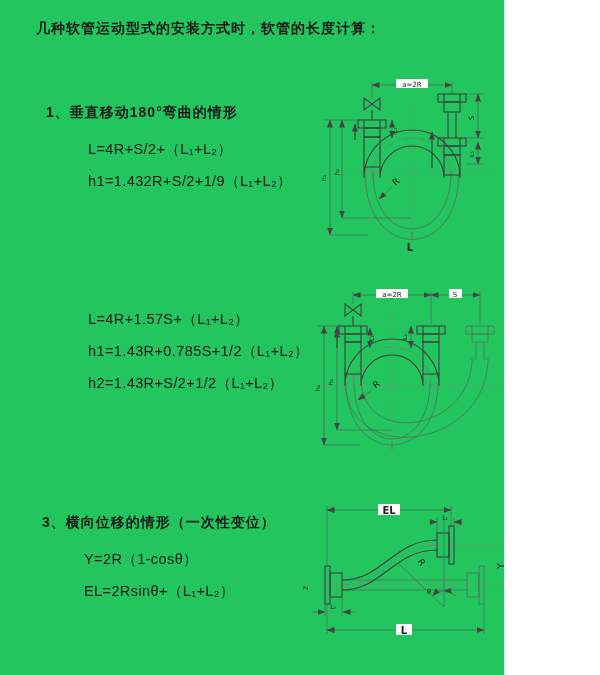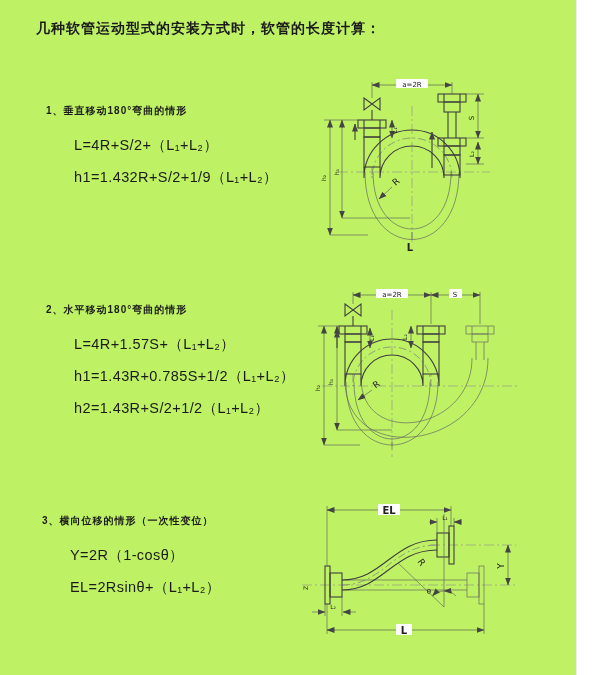--- a/index.html
+++ b/index.html
@@ -1,27 +1,27 @@
 <!DOCTYPE html>
 <html><head>
 <meta charset="utf-8">
 <style>
   html,body{margin:0;padding:0;background:#ffffff;}
   .page{
-    position:relative;width:576px;height:675px;background:#bef264;
+    position:relative;width:504px;height:675px;background:#22c55e;
     font-family:"Liberation Sans",sans-serif;color:#1b1b1b;overflow:hidden;
     outline:1px solid #ececec;
   }
   .title{
     position:absolute;left:36px;top:20px;font-size:14px;font-weight:bold;
     letter-spacing:1px;
   }
   .sec{position:absolute;}
-  .sec-head{font-size:10px;font-weight:bold;letter-spacing:1px;margin:0 0 11px 0;}
-  .formula{font-size:14.5px;letter-spacing:0.4px;margin:0 0 0 28px;line-height:32px;white-space:nowrap;}
+  .sec-head{font-size:14px;font-weight:bold;letter-spacing:1px;margin:0 0 11px 0;}
+  .formula{font-size:14.5px;letter-spacing:0.4px;margin:0 0 0 42px;line-height:32px;white-space:nowrap;}
   .diagram{position:absolute;}
   
   .ln{stroke:#3f3f3f;stroke-width:1.1;fill:none;}
   .th{stroke:#5f5f5f;stroke-width:0.65;fill:none;}
   .cl{stroke:#8c8c8c;stroke-width:0.6;stroke-dasharray:10 3 2 3;fill:none;}
   .cl2{stroke:#7a7a7a;stroke-width:0.7;stroke-dasharray:8 3 2 3;fill:none;}
   .dim{stroke:#555;stroke-width:0.65;fill:none;}
   .mv{stroke:#2f2f2f;stroke-width:1;fill:none;}
   .lbl{fill:#222;font-family:"DejaVu Sans",sans-serif;font-size:7px;}
   .lbl-sm{font-size:6px;}
@@ -35,21 +35,20 @@
 
   <div class="title">几种软管运动型式的安装方式时，软管的长度计算：</div>
 
   <div class="sec" style="left:46px;top:104px;">
     <div class="sec-head">1、垂直移动180°弯曲的情形</div>
     <div class="formula">L=4R+S/2+（L₁+L₂）</div>
     <div class="formula">h1=1.432R+S/2+1/9（L₁+L₂）</div>
   </div>
 
   <div class="sec" style="left:46px;top:303px;">
-    <div class="sec-head">2、水平移动180°弯曲的情形</div>
     <div class="formula">L=4R+1.57S+（L₁+L₂）</div>
     <div class="formula">h1=1.43R+0.785S+1/2（L₁+L₂）</div>
     <div class="formula">h2=1.43R+S/2+1/2（L₁+L₂）</div>
   </div>
 
   <div class="sec" style="left:42px;top:514px;">
     <div class="sec-head">3、横向位移的情形（一次性变位）</div>
     <div class="formula">Y=2R（1-cosθ）</div>
     <div class="formula">EL=2Rsinθ+（L₁+L₂）</div>
   </div>

